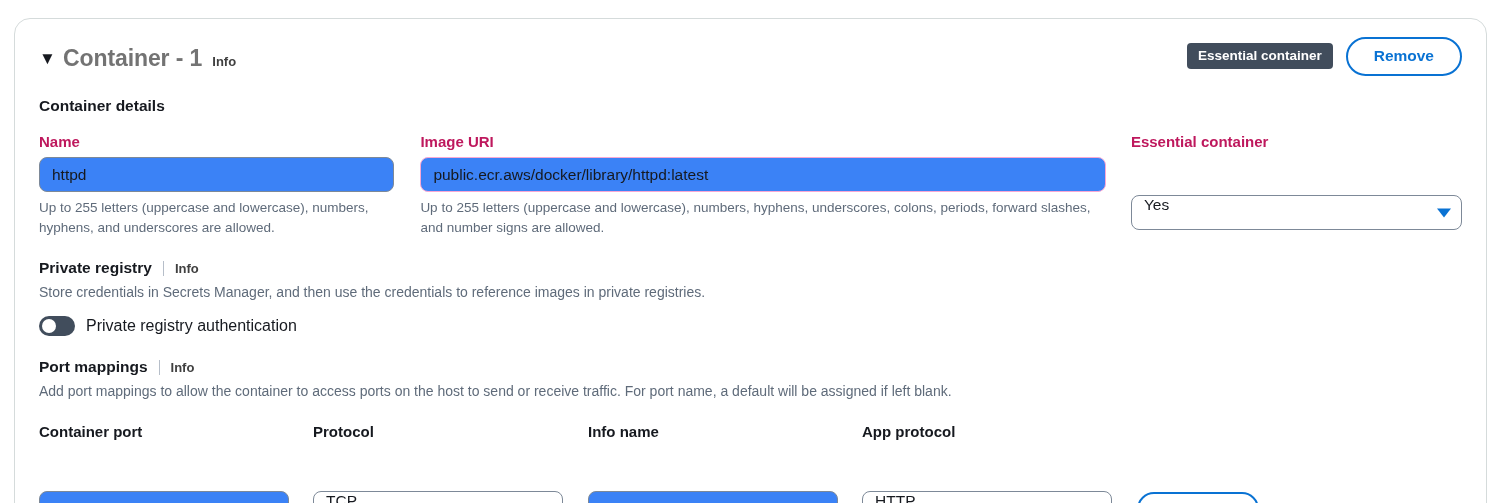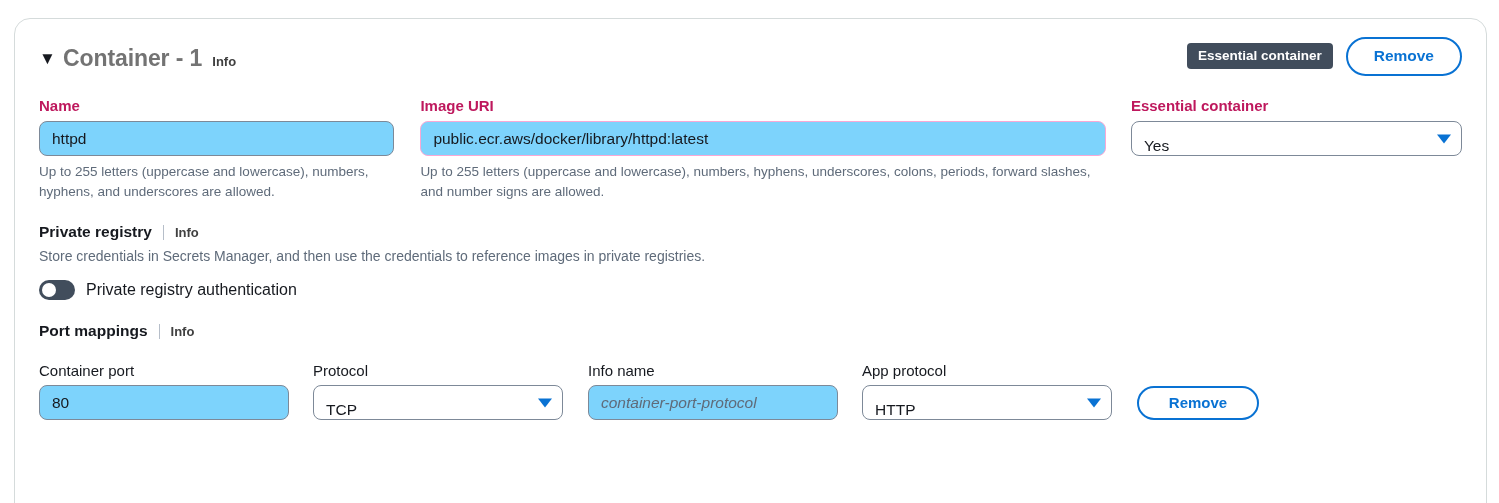--- a/index.html
+++ b/index.html
@@ -133,21 +133,21 @@
   }
   .input {
     width: 100%;
     height: 35px;
     border: 1px solid #7d8998;
     border-radius: 8px;
     padding: 0 12px;
     font-size: 15.5px;
     color: #16191f;
     font-family: "Liberation Sans", sans-serif;
-    background: #7dd3fc;
+    background: #3b82f6;
     outline: none;
   }
   .input::placeholder {
     color: #5f6b7a;
     font-style: italic;
   }
   .input.focused {
     border: 1px solid #f9a8d4;
   }
   .fld-hint {
@@ -161,23 +161,24 @@
   .select-wrap { position: relative; width: 100%; }
   .select {
     width: 100%;
     height: 35px;
     border: 1px solid #7d8998;
     border-radius: 8px;
     padding: 0 34px 0 12px;
     font-size: 15.5px;
     color: #16191f;
     display: flex;
-    align-items: flex-end;
-    background: #ffffff;
-    cursor: pointer;
+    align-items: flex-start;
+    background: #ffffff;
+    cursor: pointer;
+    margin-top: 45px;
   }
   .select-arrow {
     position: absolute;
     right: 11px;
     top: 50%;
     transform: translateY(-50%);
     width: 0; height: 0;
     border-left: 7px solid transparent;
     border-right: 7px solid transparent;
     border-top: 9px solid #0972d3;
@@ -223,21 +224,21 @@
   .pm-row  { margin-top: 6px; }
 
   .pm-c1 { width: 250px; margin-right: 24px; }
   .pm-c2 { width: 250px; margin-right: 25px; }
   .pm-c3 { width: 250px; margin-right: 24px; }
   .pm-c4 { width: 250px; margin-right: 25px; }
   .pm-c5 { width: 122px; }
 
   .pm-label {
     font-size: 15px;
-    font-weight: normal;
+    font-weight: bold;
     color: #16191f;
   }
   .btn-outline-sm {
     border: 2px solid #0972d3;
     color: #0972d3;
     background: #ffffff;
     border-radius: 20px;
     font-size: 15px;
     font-weight: bold;
     padding: 6px 20px 7px 20px;
@@ -258,20 +259,23 @@
       <span class="caret">▼</span>
       <span class="hdr-title">Container - 1</span>
       <a class="info-link">Info</a>
       <div class="hdr-right">
         <span class="badge">Essential container</span>
         <button class="btn-outline">Remove</button>
       </div>
     </div>
 
     <div class="sec-block">
+      <div class="sec-title">
+        <span>Container details</span>
+      </div>
 
       <div class="form-row">
 
         <div class="fld-name">
           <div class="fld-label">Name</div>
           <input class="input" type="text" value="httpd" style="">
           <div class="fld-hint">Up to 255 letters (uppercase and lowercase), numbers, hyphens, and underscores are allowed.</div>
         </div>
 
         <div class="fld-uri">
@@ -308,20 +312,21 @@
         <span class="toggle-label">Private registry authentication</span>
       </div>
     </div>
 
     <div class="sec-block">
       <div class="sec-title">
         <span>Port mappings</span>
         <span class="divider"></span>
         <a class="info-link">Info</a>
       </div>
+      <div class="sec-desc">Add port mappings to allow the container to access ports on the host to send or receive traffic. For port name, a default will be assigned if left blank.</div>
 
       <div class="pm-head">
         <div class="pm-c1 pm-label">Container port</div>
         <div class="pm-c2 pm-label">Protocol</div>
         <div class="pm-c3 pm-label">Info name</div>
         <div class="pm-c4 pm-label">App protocol</div>
         <div class="pm-c5"></div>
       </div>
 
       <div class="pm-row">

